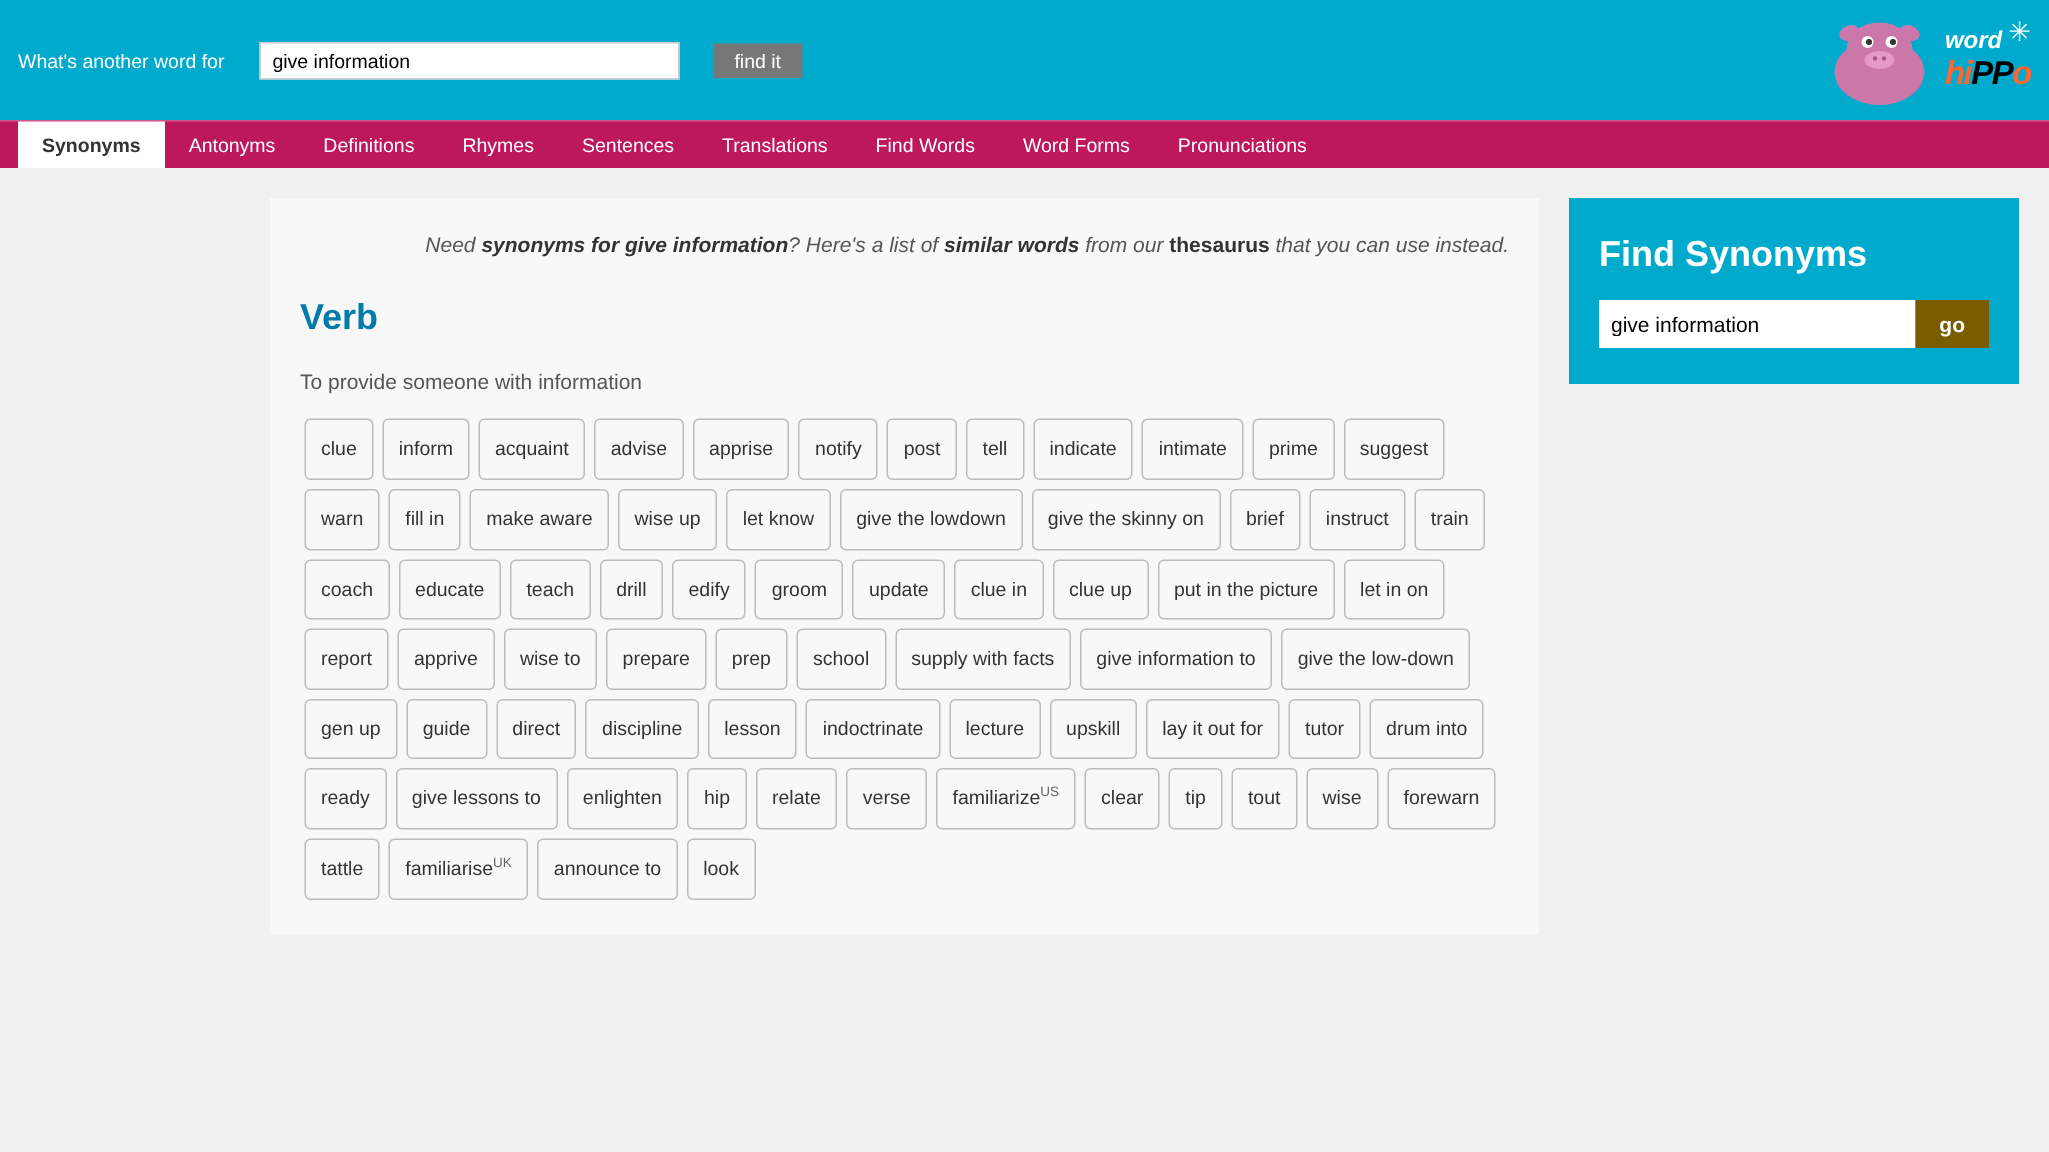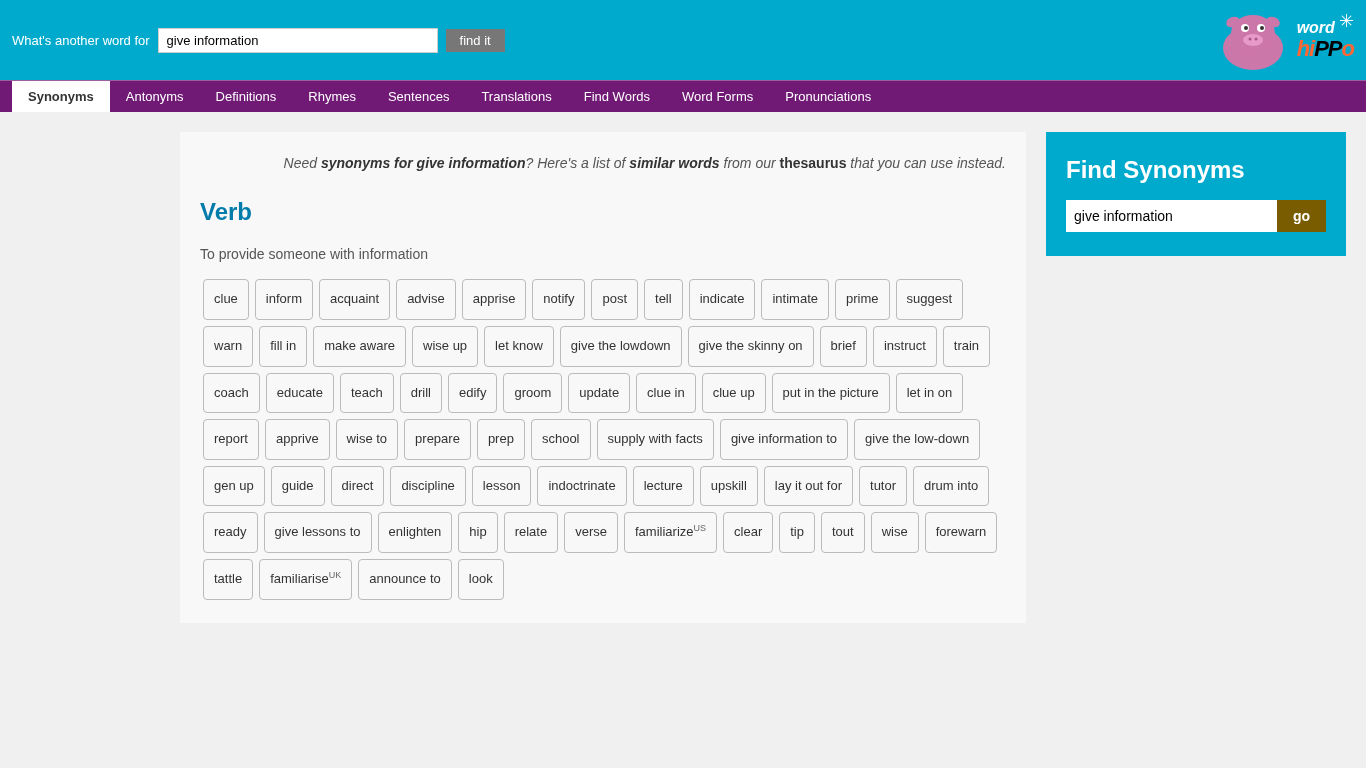--- a/index.html
+++ b/index.html
@@ -4,21 +4,21 @@
   <style>
     * { box-sizing: border-box; margin: 0; padding: 0; }
     body { font-family: Arial, sans-serif; background: #f0f0f0; font-size: 14px; }
 
     
     #top-bar {
       background: #00aacc;
       padding: 8px 12px;
       display: flex;
       align-items: center;
-      gap: 8px;
+      gap: 23px;
     }
     #top-bar label {
       color: #fff;
       font-size: 13px;
       white-space: nowrap;
     }
     #top-bar input {
       padding: 4px 8px;
       font-size: 13px;
       border: 1px solid #ccc;
@@ -28,21 +28,21 @@
       background: #777;
       color: #fff;
       border: none;
       padding: 4px 14px;
       cursor: pointer;
       font-size: 13px;
     }
 
     
     #nav-tabs {
-      background: #701a75;
+      background: #be185d;
       display: flex;
       padding: 0 12px;
       border-top: 1px solid rgba(255,255,255,0.3);
     }
     .nav-tab {
       padding: 8px 16px;
       font-size: 13px;
       cursor: pointer;
       color: #fff;
       border: none;

